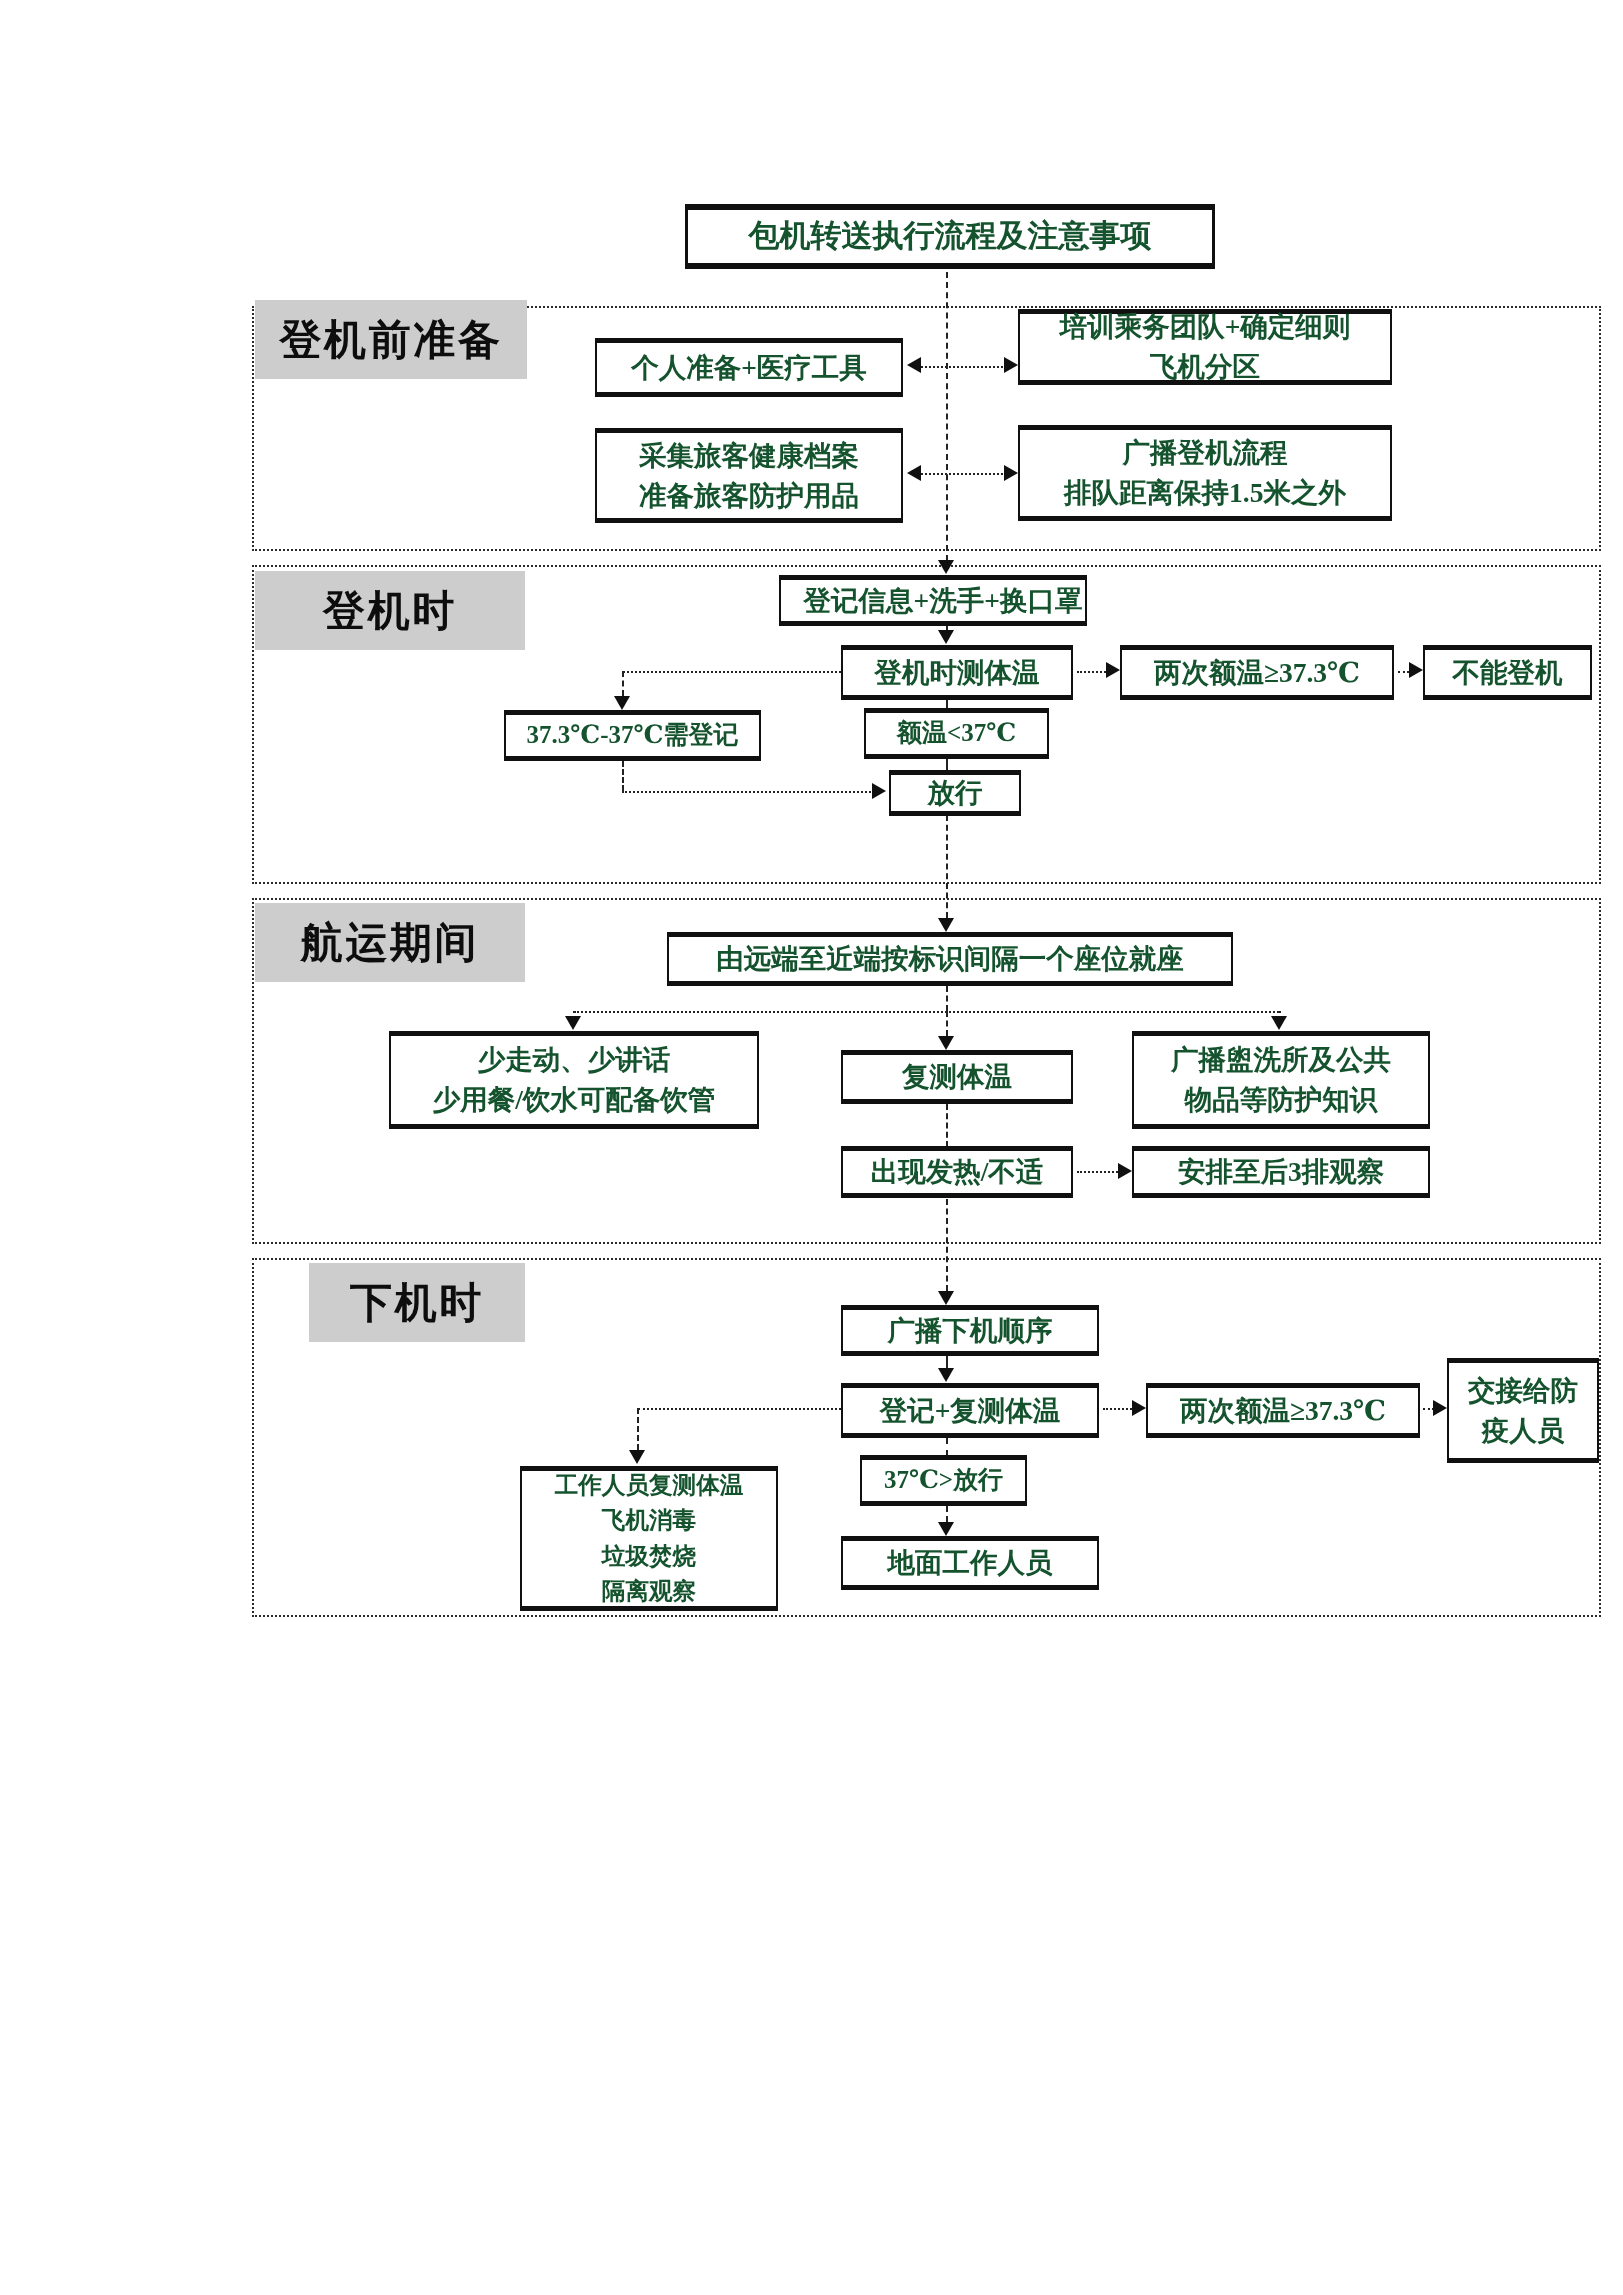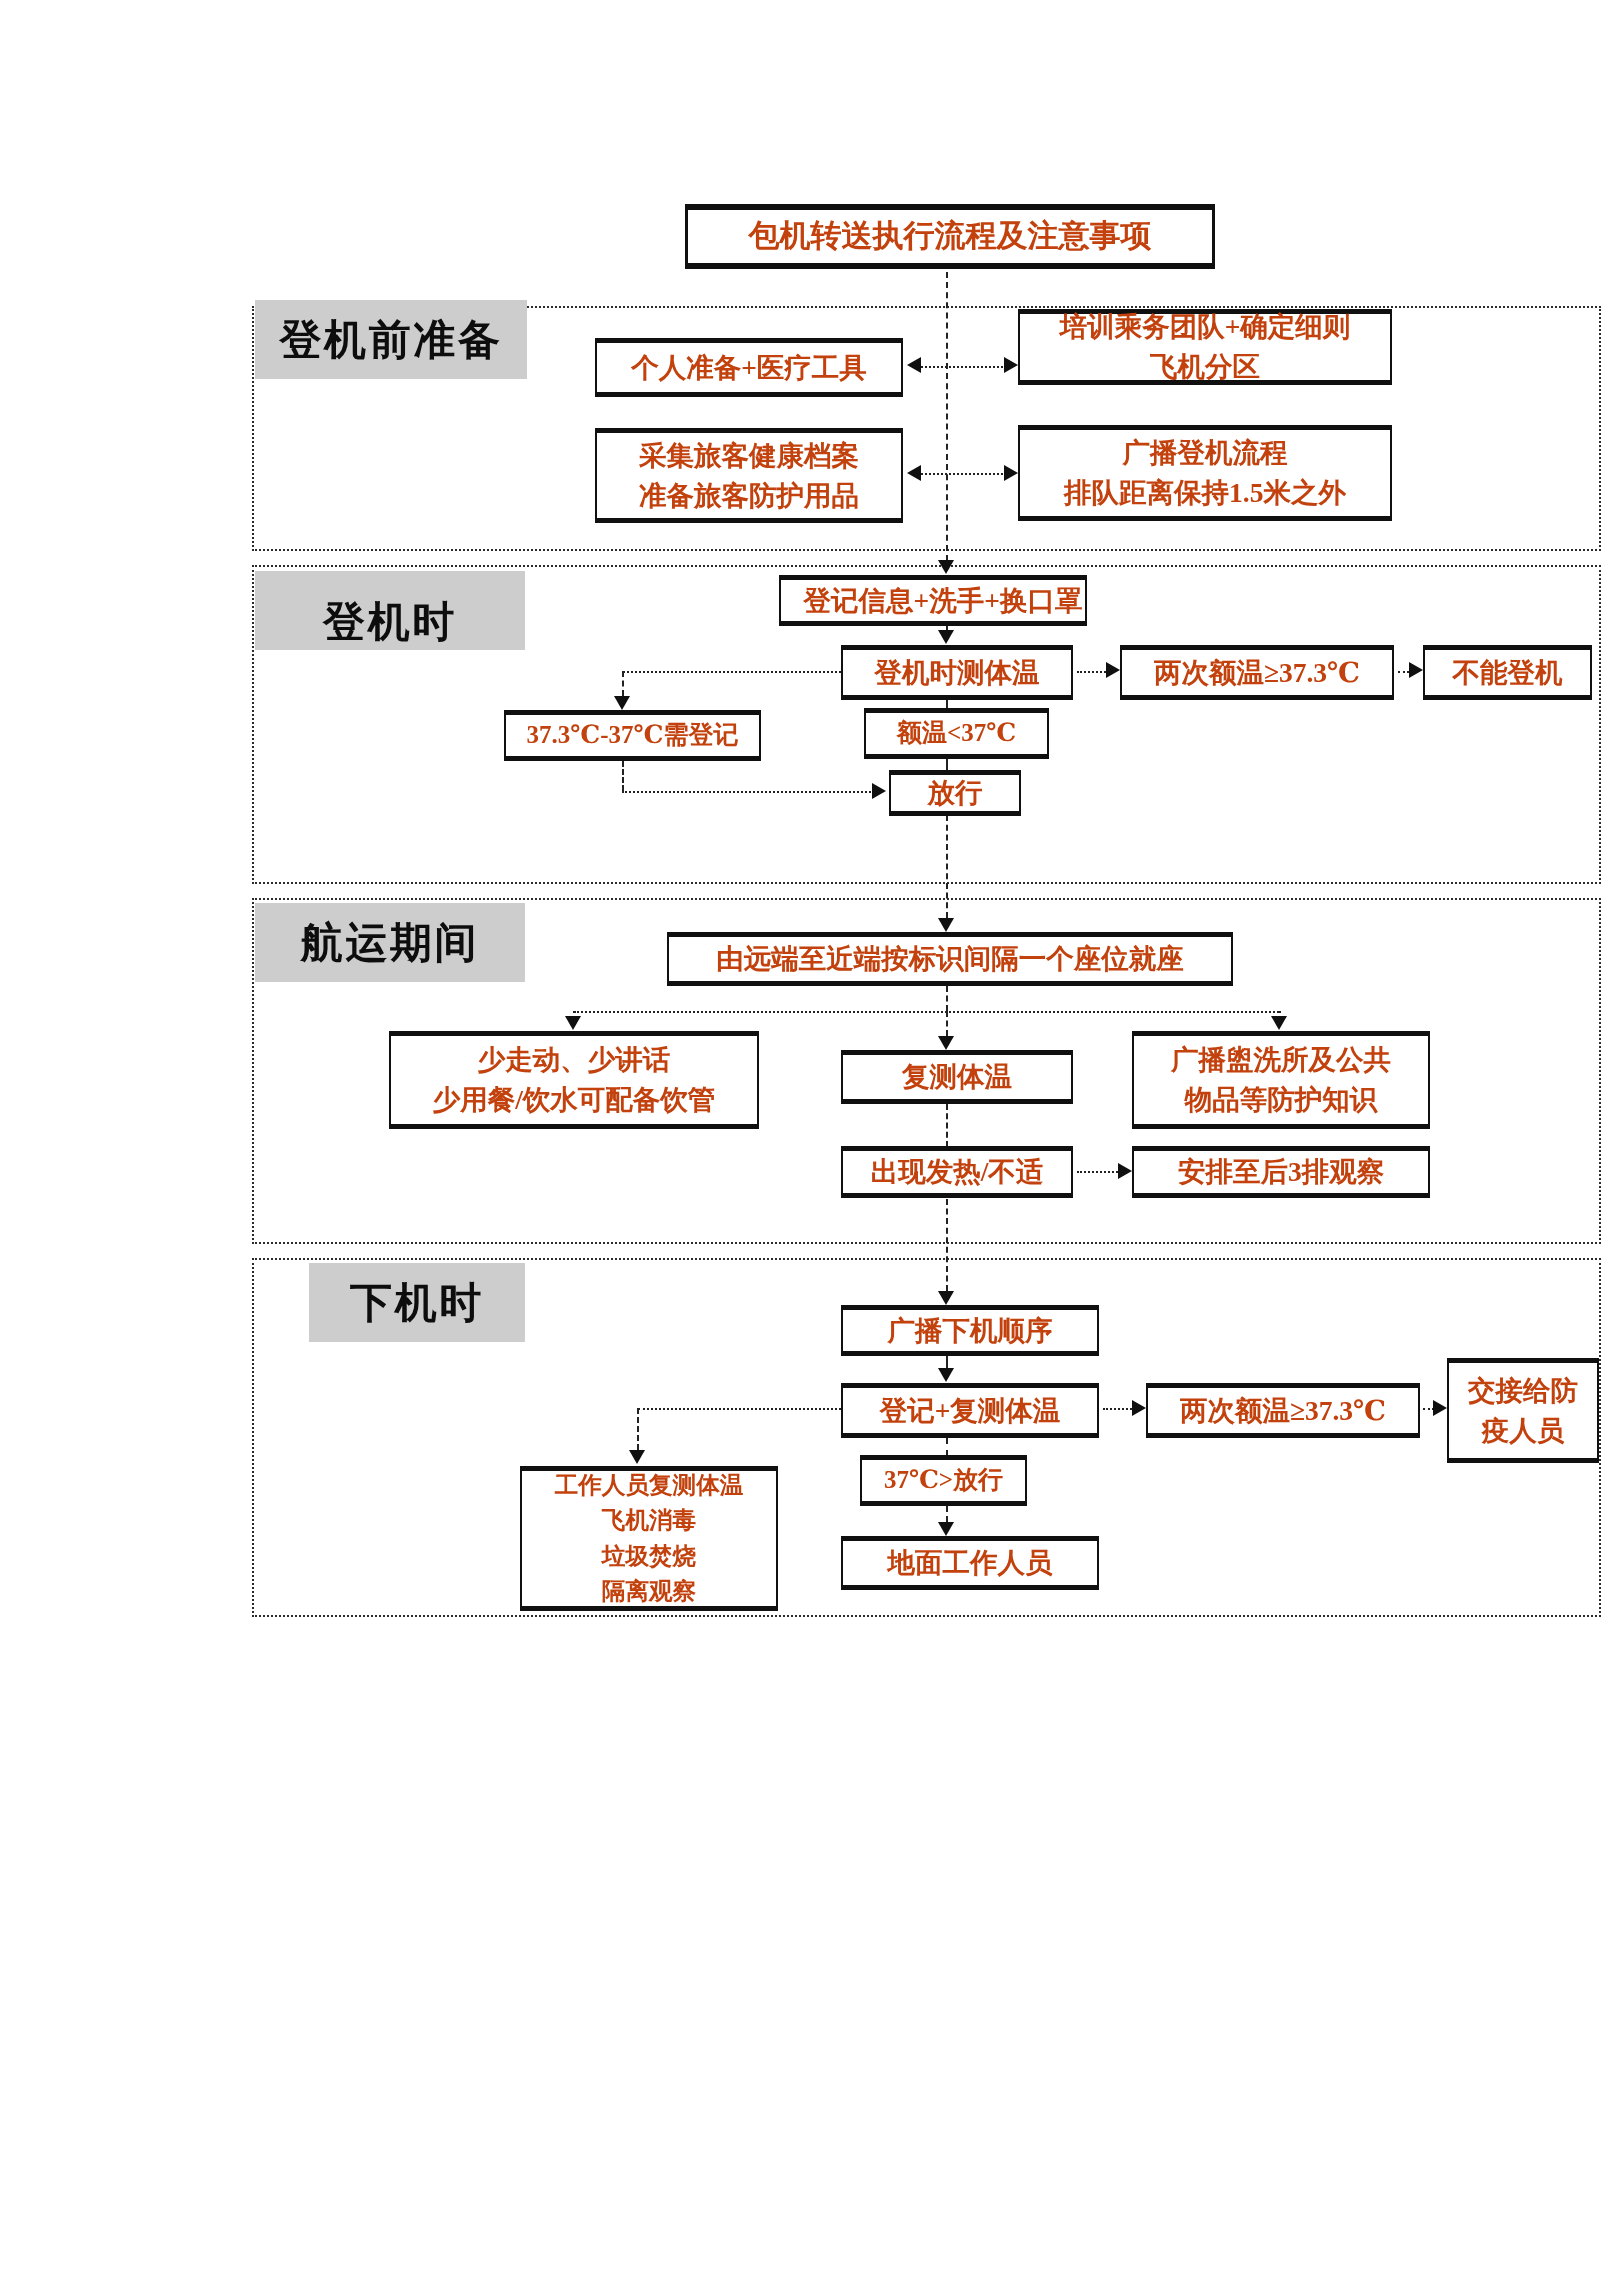--- a/index.html
+++ b/index.html
@@ -4,21 +4,21 @@
 <style>
   html,body{margin:0;padding:0;background:#ffffff;}
   #canvas{
     position:relative;width:1623px;height:2295px;background:#ffffff;overflow:hidden;
     font-family:"Liberation Serif","DejaVu Serif",serif;color:#111;
   }
   .box{
     position:absolute;background:#ffffff;border:2.6px solid #101010;
     border-top-width:5.9px;border-bottom-width:5.9px;box-sizing:border-box;
     display:flex;flex-direction:column;align-items:center;justify-content:center;
-    text-align:center;font-weight:bold;font-size:27.5px;line-height:1.45;color:#c2410c;
+    text-align:center;font-weight:bold;font-size:27.5px;line-height:1.45;color:#14532d;
   }
   .box .ln{display:block;white-space:nowrap;}
   .title-box{border-width:6.5px 3.3px;font-size:31px;}
   .sec{position:absolute;border:2.6px dotted #2a2a2a;box-sizing:border-box;background:transparent;}
   .lbl{
     position:absolute;background:#cdcdcd;display:flex;align-items:center;justify-content:center;
     font-weight:bold;font-size:42px;color:#0d0d0d;letter-spacing:2.6px;z-index:3;
   }
   .vdash{position:absolute;width:0;border-left:2px dashed #222;}
   .vdot{position:absolute;width:0;border-left:2px dotted #222;}
@@ -35,21 +35,21 @@
 <div id="canvas">
 
   <div class="sec" style="left:252px;top:306px;width:1349px;height:245px;"></div>
   <div class="sec" style="left:252px;top:565px;width:1349px;height:319px;"></div>
   <div class="sec" style="left:252px;top:898px;width:1349px;height:346px;"></div>
   <div class="sec" style="left:252px;top:1258px;width:1349px;height:359px;"></div>
 
   <div class="lbl" style="left:255px;top:300px;width:272px;height:79px;">
       <span>登机前准备</span>
     </div>
-  <div class="lbl" style="left:255px;top:571px;width:270px;height:79px;align-items:flex-end;">
+  <div class="lbl" style="left:255px;top:571px;width:270px;height:79px;">
       <span>登机时</span>
     </div>
   <div class="lbl" style="left:255px;top:903px;width:270px;height:79px;">
       <span>航运期间</span>
     </div>
   <div class="lbl" style="left:309px;top:1263px;width:216px;height:79px;">
       <span>下机时</span>
     </div>
 
   <div class="vdash" style="left:946px;top:272px;height:289px;"></div>

